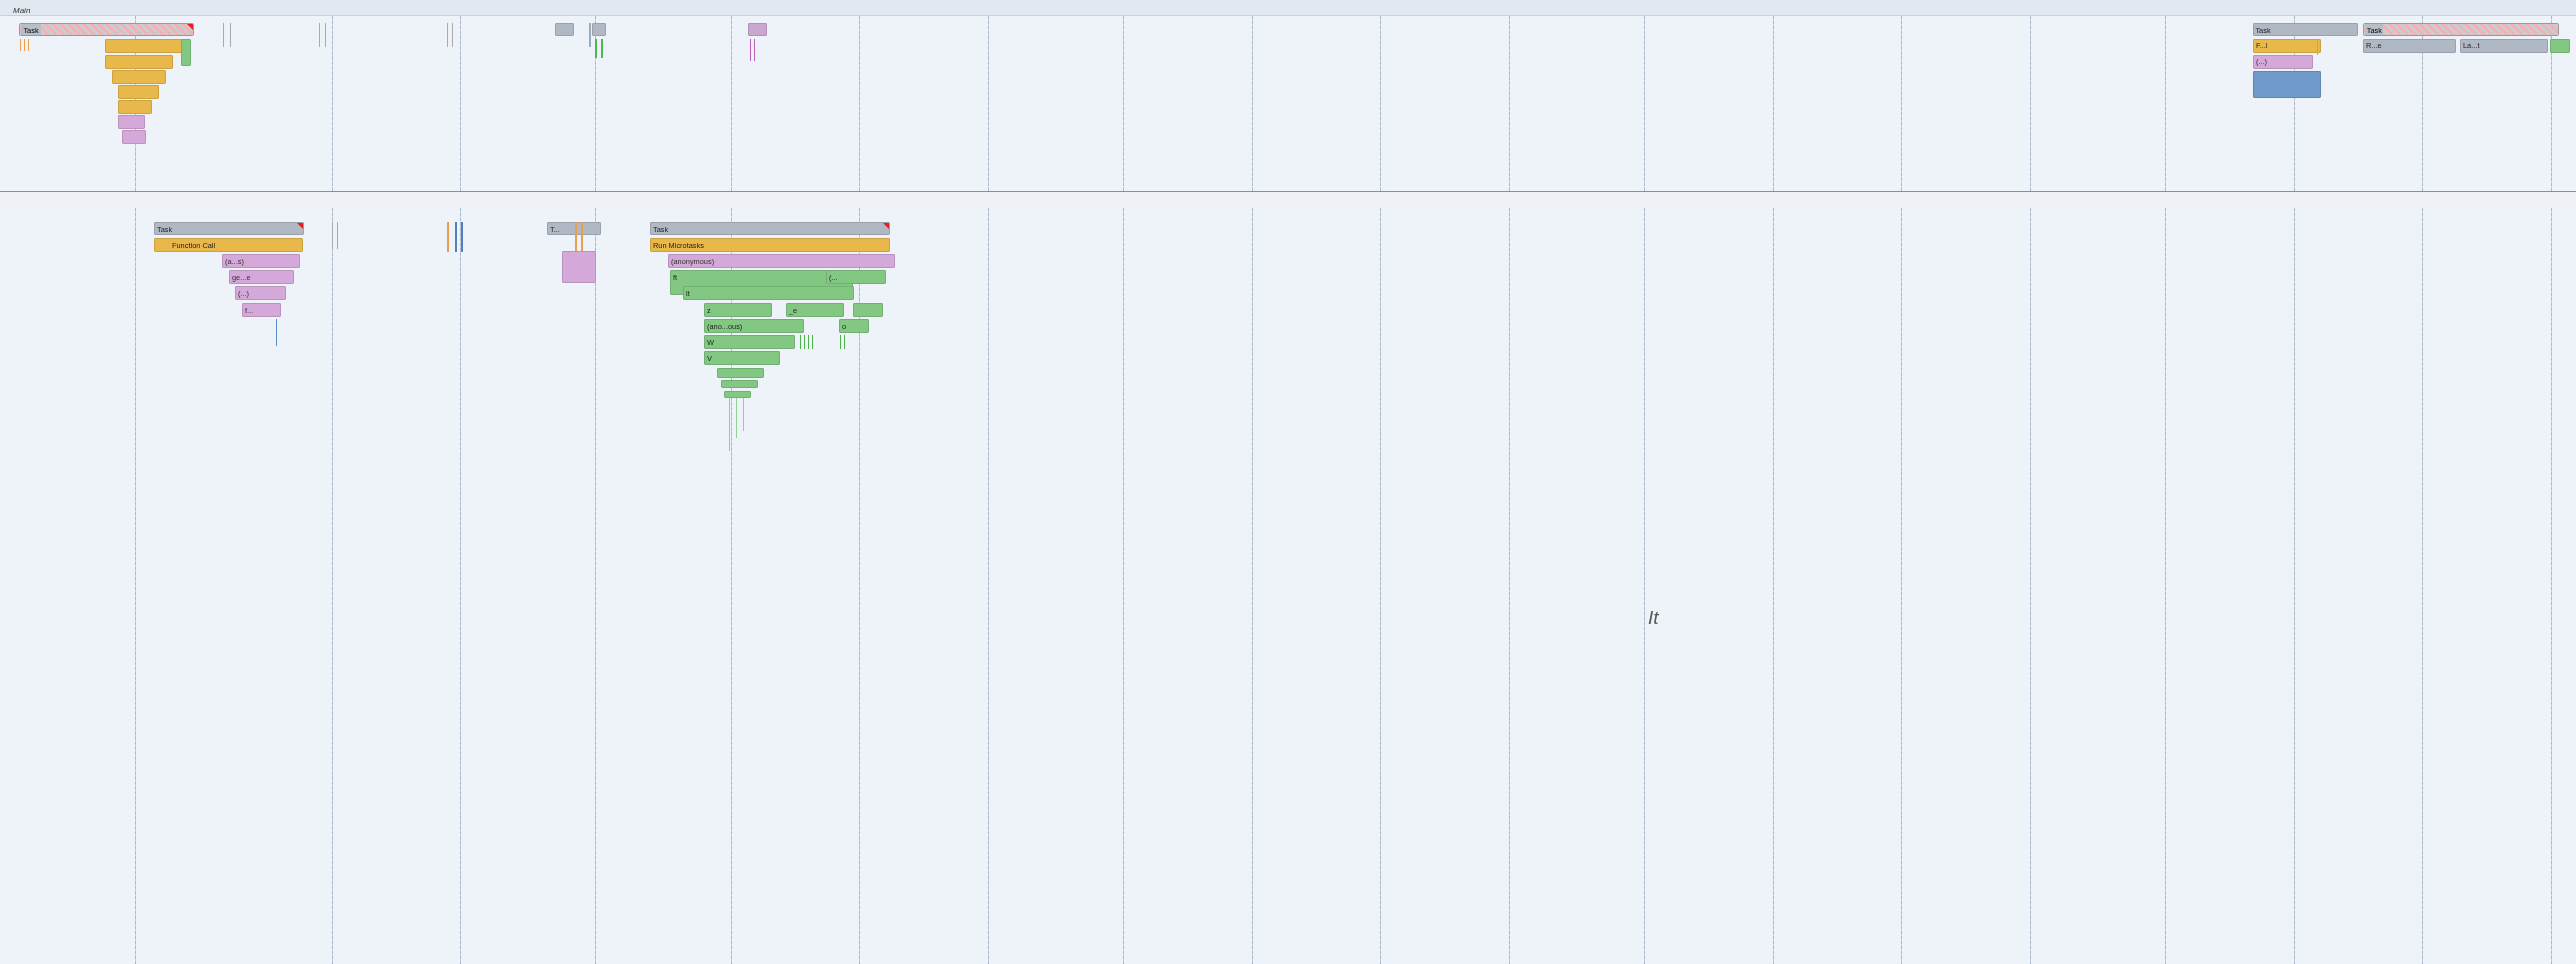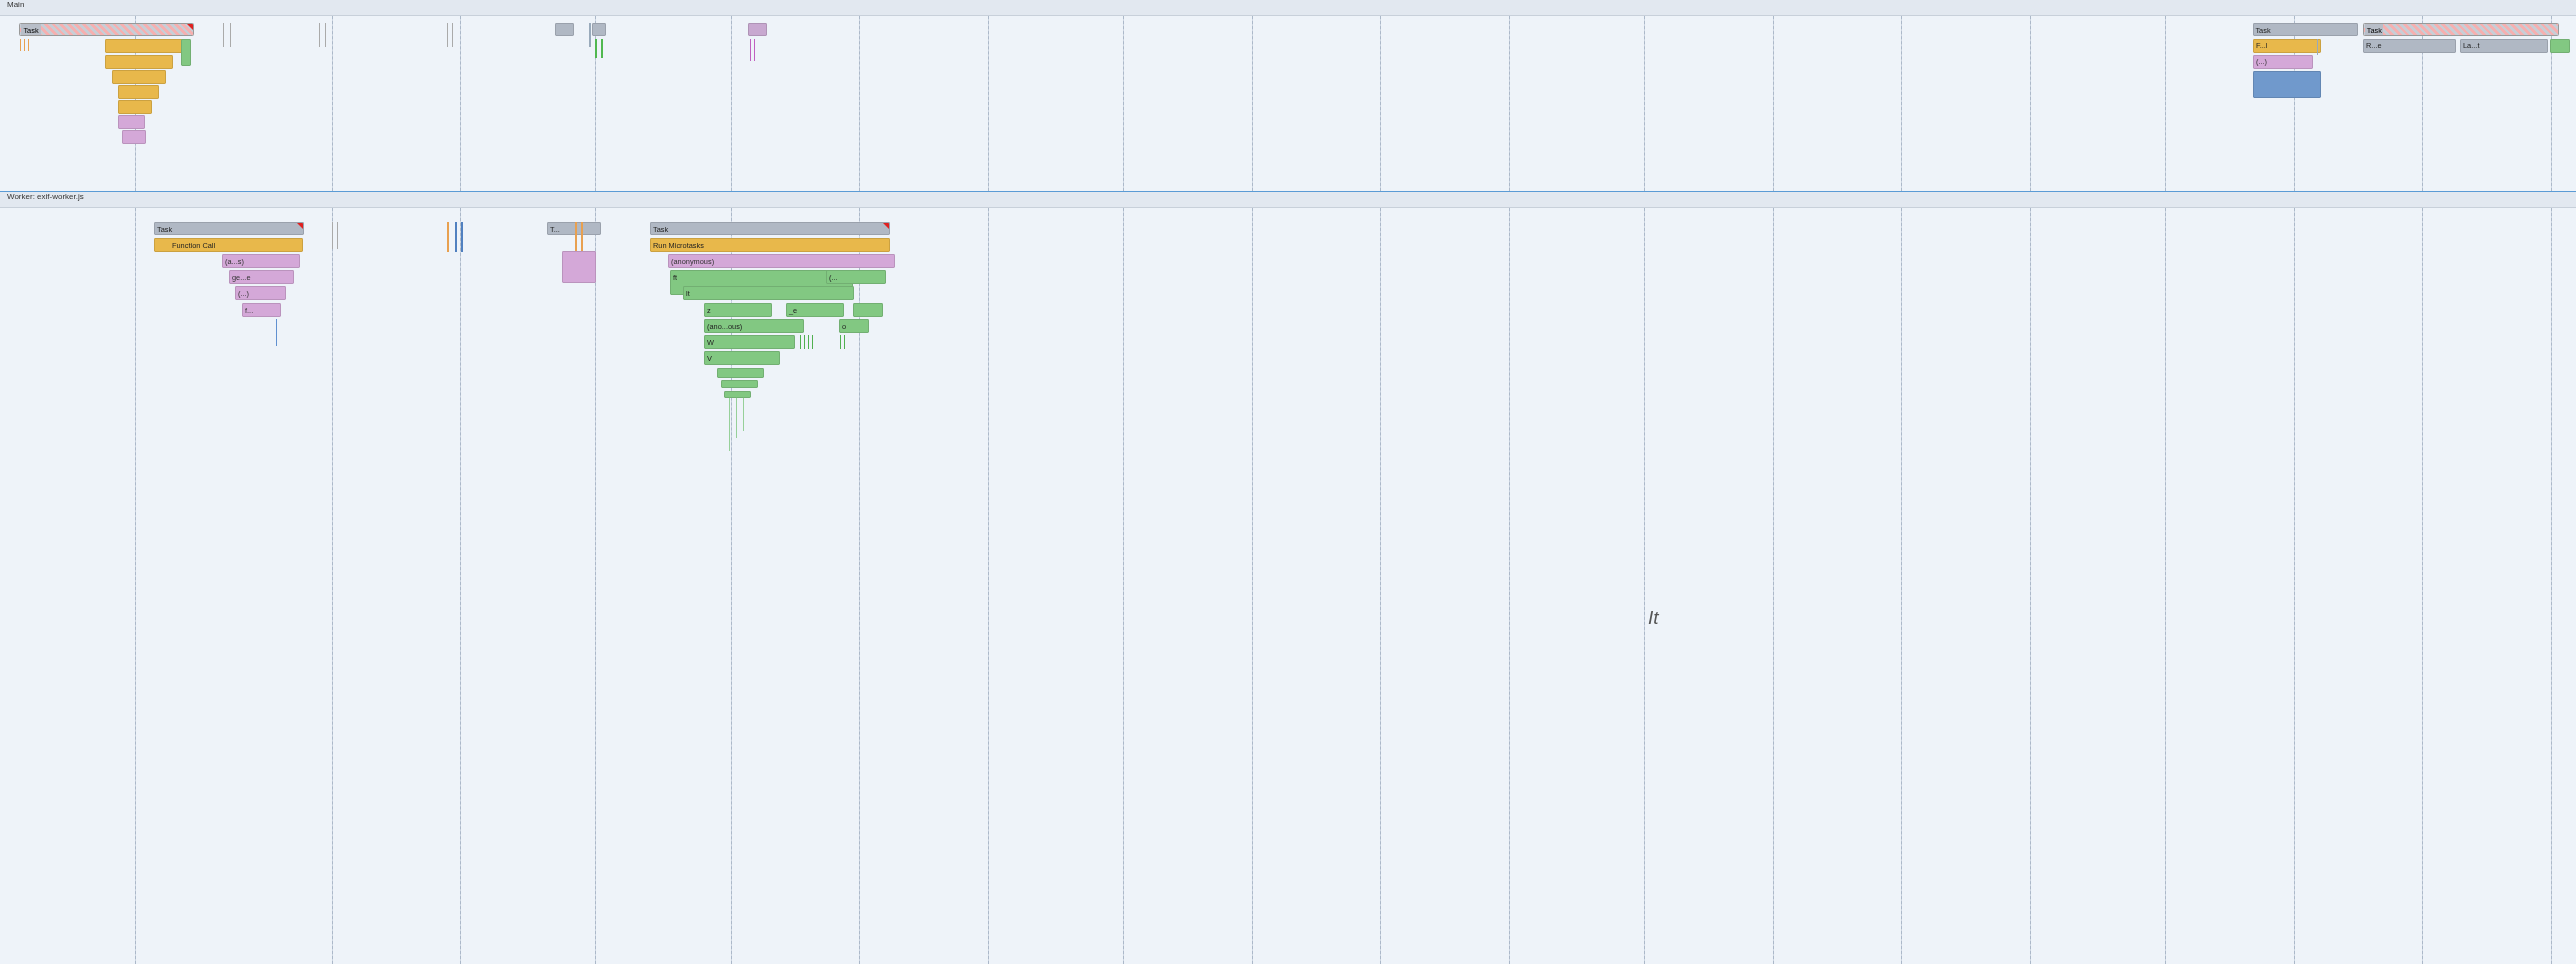--- a/index.html
+++ b/index.html
@@ -110,23 +110,24 @@
     }
 
     .tick-orange { background: #e8a050; }
     .tick-green { background: #50b850; }
     .tick-blue { background: #4080d0; }
 
     .section-header-row {
       height: 16px;
       background: #e2e8f0;
       display: flex;
-      align-items: flex-start;
-      padding: 0 7px;
+      align-items: flex-end;
+      padding: 0 13px;
       border-bottom: 0.7px solid #c8d0da;
+      font-style: italic;
     }
   </style>
 </head>
 <body>
 
 <div class="timeline-container">
 
   <div class="section-header-row" style="position:absolute;top:0;left:0;right:0;height:16px;z-index:20;">
     <span class="triangle"></span>
     <span class="section-label">Main</span>
@@ -216,24 +217,20 @@
 
     <div class="block block-purple" style="left:2253px;top:39px;width:60px;height:13.5px;">
       <span>(...)</span>
     </div>
 
     <div class="tick" style="left:2317px;top:23px;height:16px;width:1.4px;background:#9ab;"></div>
 
     <div class="block block-blue" style="left:2253px;top:55px;width:68px;height:27px;background:#7099cc;"></div>
   </div>
 
-  <div class="section-header-row" style="position:absolute;top:192px;left:0;right:0;height:16px;z-index:20;background:#e2e8f0;border-bottom:0.7px solid #c8d0da;">
-    <span class="triangle"></span>
-    <span class="section-label">Worker: exif-worker.js</span>
-  </div>
 
   <div class="worker-section" style="position:absolute;top:208px;left:0;right:0;height:756px;background:#eef3f9;">
 
     <div class="grid-lines">
       <div class="grid-line" style="left:135px;"></div>
       <div class="grid-line" style="left:332px;"></div>
       <div class="grid-line" style="left:460px;"></div>
       <div class="grid-line" style="left:595px;"></div>
       <div class="grid-line" style="left:731px;"></div>
       <div class="grid-line" style="left:859px;"></div>

